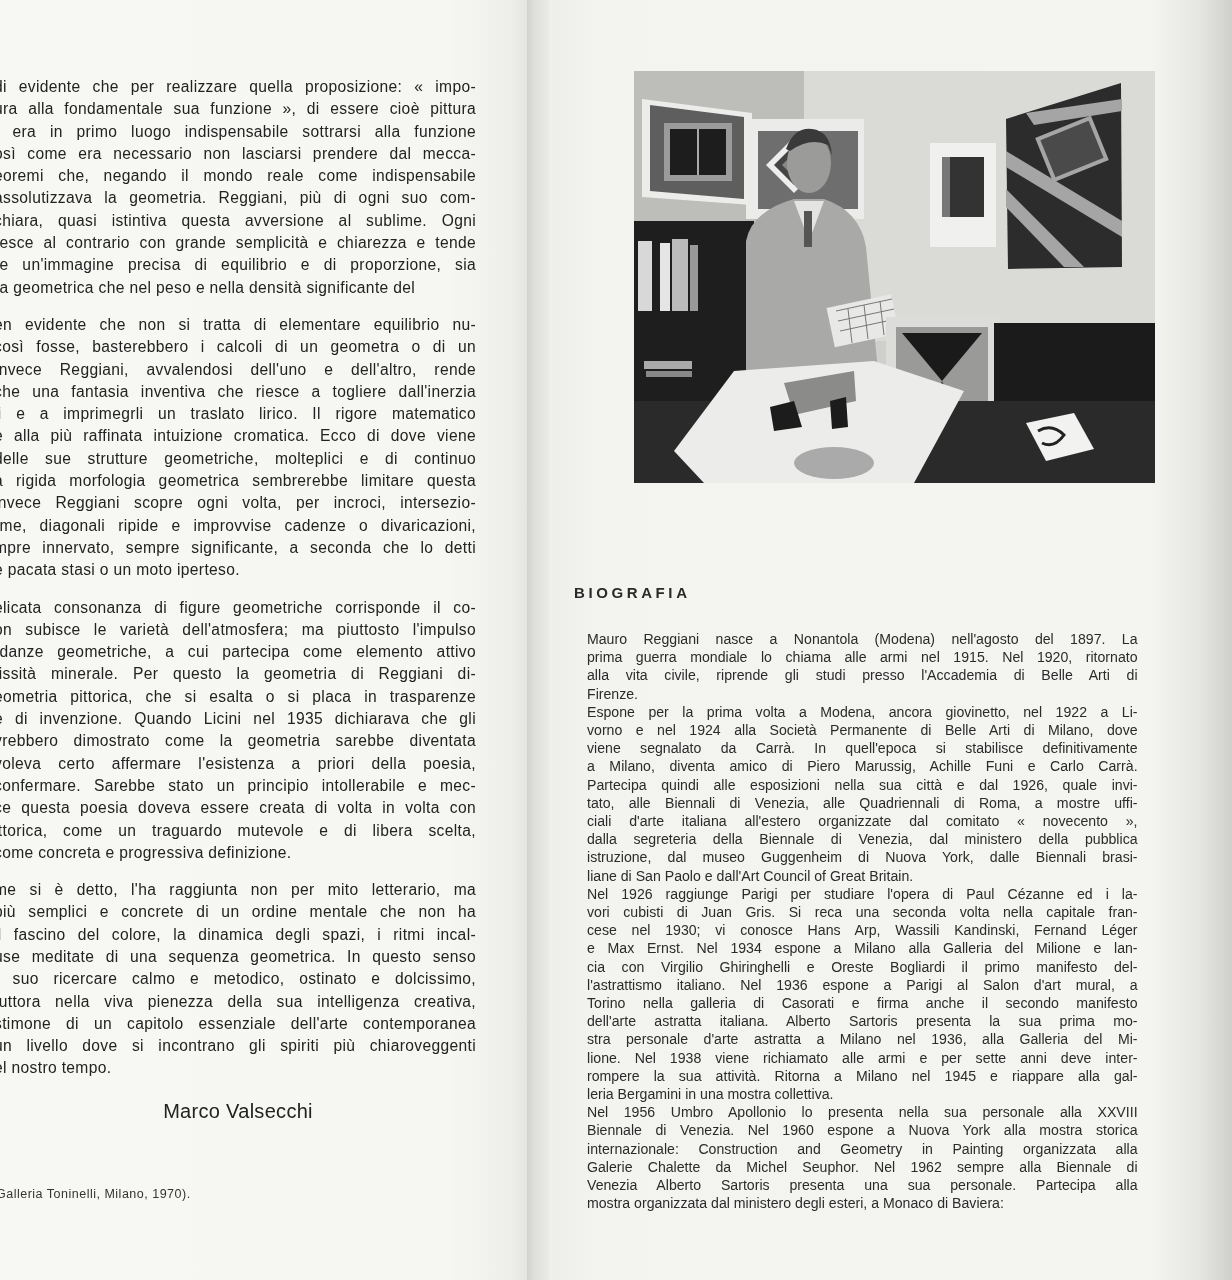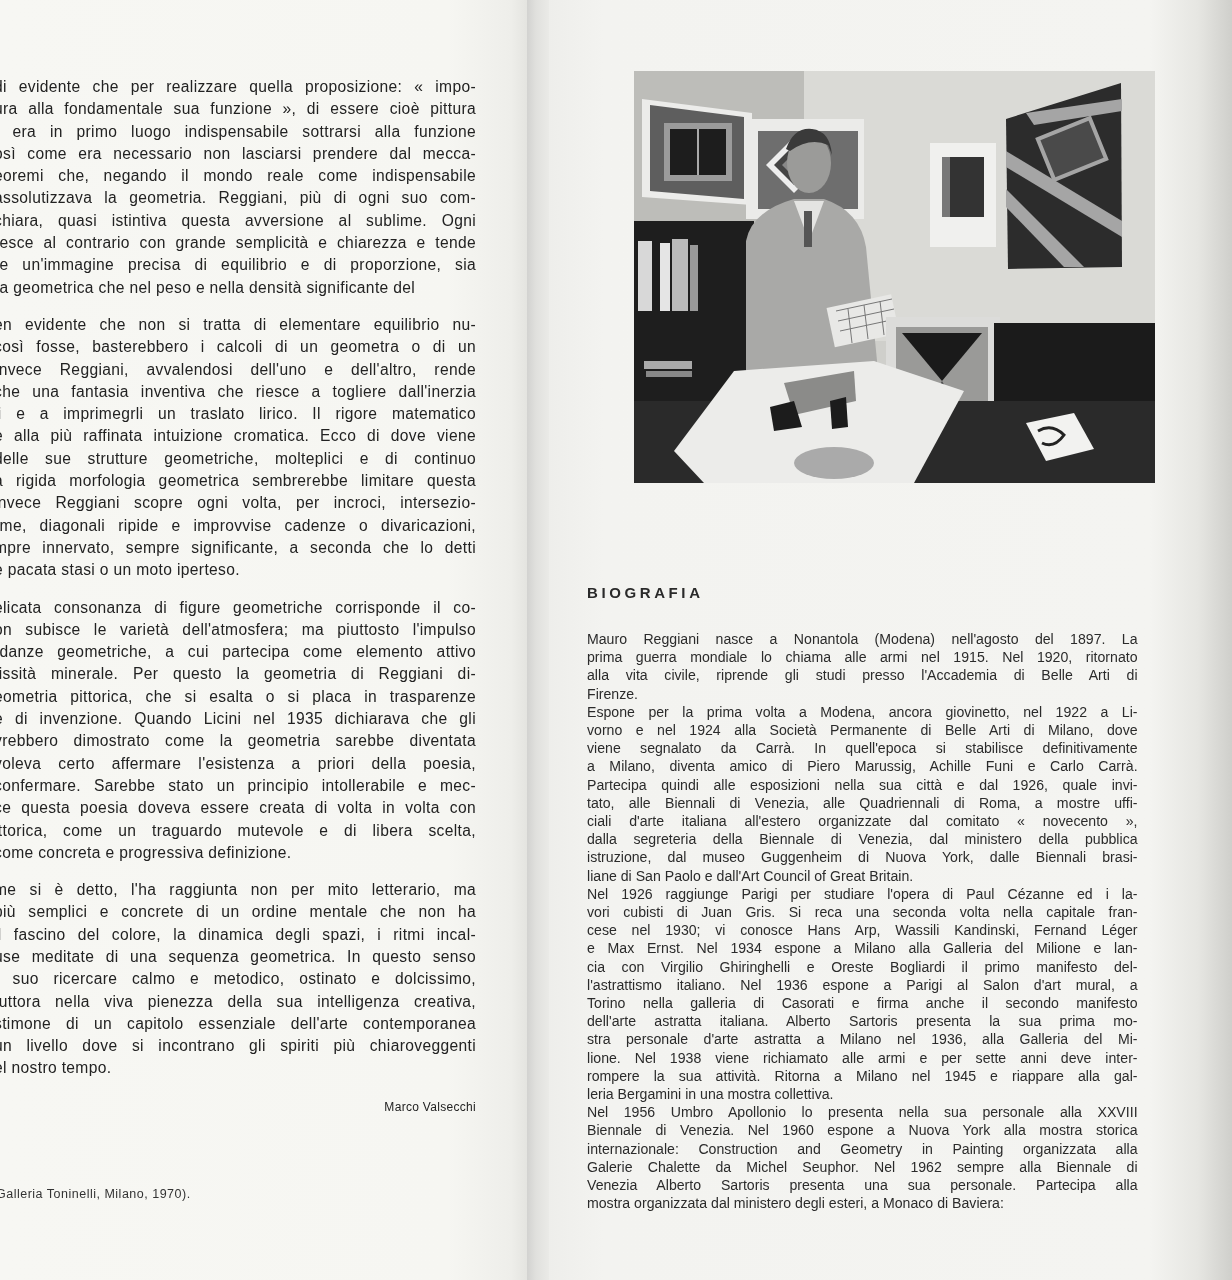--- a/index.html
+++ b/index.html
@@ -25,33 +25,33 @@
     position:absolute; left:-6px; top:76px; width:482px;
     font-size:15.6px; line-height:22.3px; letter-spacing:0.35px;
     text-align:justify; text-align-last:left; color:#222;
     white-space:nowrap;
   }
   .left-text .line { display:block; text-align:justify; text-align-last:justify; white-space:nowrap; overflow:visible; }
   .left-text .line.last { text-align-last:left; }
   .left-text .para { margin-bottom:15px; }
   .signature {
     position:absolute; right:0; left:0; top:1100px; width:476px;
-    text-align:right; font-size:12px; letter-spacing:0.3px; color:#222;
+    text-align:center; font-size:20px; letter-spacing:0.3px; color:#222;
   }
   .footnote {
     position:absolute; left:-4px; top:1187px;
     font-size:12.5px; letter-spacing:0.5px; color:#333;
   }
   .photo {
     position:absolute; left:634px; top:71px; width:521px; height:412px;
     background:#3a3a3a; overflow:hidden;
   }
   .photo svg { display:block; }
   .bio-heading {
-    position:absolute; left:587px; top:584px;
+    position:absolute; left:574px; top:584px;
     font-size:15px; font-weight:bold; letter-spacing:3.6px; color:#2a2a2a;
   }
   .bio-text {
     position:absolute; left:587px; top:630px; width:551px;
     font-size:15.2px; line-height:18.2px; color:#2b2b2b;
     transform:scaleX(0.93); transform-origin:left top;
   }
   .bio-text .line { display:block; text-align:justify; text-align-last:justify; white-space:nowrap; width:592px; }
   .bio-text .line.last { text-align-last:left; }
 </style>

